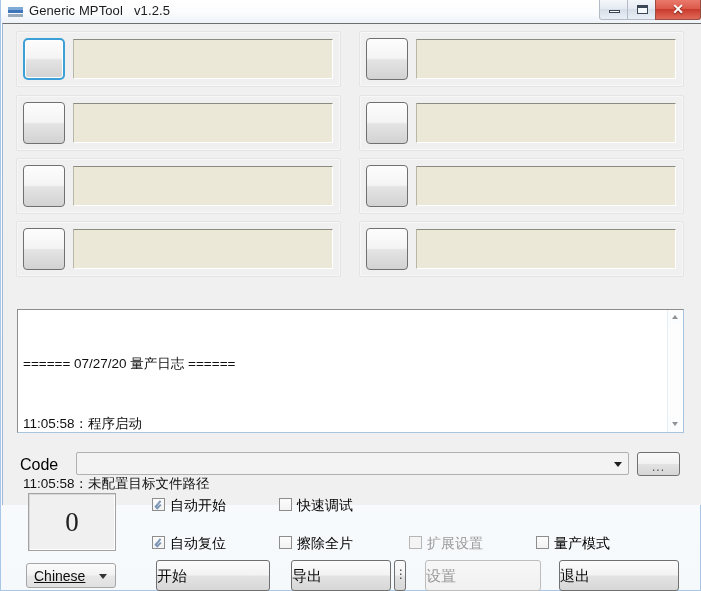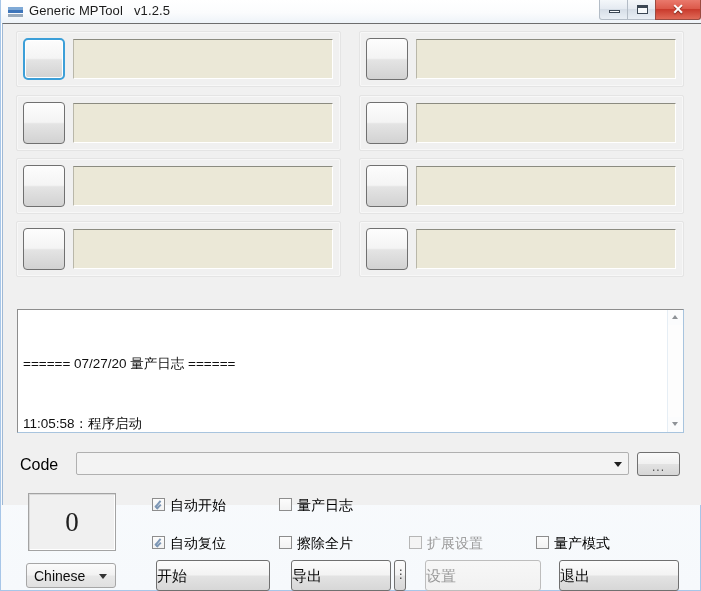--- a/index.html
+++ b/index.html
@@ -353,20 +353,21 @@
     box-sizing: border-box;
     background: linear-gradient(to bottom, #fbfbfb 0%, #f2f2f2 48%, #e8e8e8 52%, #e0e0e0 100%);
     border: 1px solid #a6a6a6;
     border-radius: 3px;
   }
   .lang-combo .lc-value {
     position: absolute;
     left: 7px; top: 4px;
     font-size: 14px;
     color: #0d0d0d;
+    text-decoration: underline;
   }
   .lang-combo .combo-arrow { right: 8px; top: 10px; border-top-color: #333; }
 
   .btn {
     position: absolute;
     height: 31px;
     box-sizing: border-box;
     border: 1px solid #707070;
     border-radius: 3px;
     background: linear-gradient(to bottom, #fcfcfc 0%, #f3f3f3 48%, #e3e3e3 52%, #d7d7d7 100%);
@@ -458,20 +459,21 @@
         <div class="slot" style="left:343px; top:190px;">
           <div class="slot-btn"></div>
           <div class="slot-field"></div>
         </div>
       </div>
 
       <div class="logpanel">
         <div class="logtext">
           <div class="log-line">====== 07/27/20 量产日志 ======</div>
           <div class="log-line">11:05:58：程序启动</div>
+          <div class="log-line">11:05:58：未配置目标文件路径</div>
         </div>
         <div class="vscroll">
           <div class="vs-arrow up"></div>
           <div class="vs-track"></div>
           <div class="vs-arrow down"></div>
         </div>
       </div>
 
       <div class="code-label">Code</div>
       <div class="code-combo">
@@ -481,21 +483,21 @@
       <div class="browse-btn">...</div>
 
       <div class="counter">0</div>
 
       <div class="cb checked" style="left:149px; top:472px;">
         <span class="box"></span>
         <span class="lbl">自动开始</span>
       </div>
       <div class="cb" style="left:276px; top:472px;">
         <span class="box"></span>
-        <span class="lbl">量产日志</span>
+        <span class="lbl">快速调试</span>
       </div>
 
       <div class="cb checked" style="left:149px; top:510px;">
         <span class="box"></span>
         <span class="lbl">自动复位</span>
       </div>
       <div class="cb" style="left:276px; top:510px;">
         <span class="box"></span>
         <span class="lbl">擦除全片</span>
       </div>

